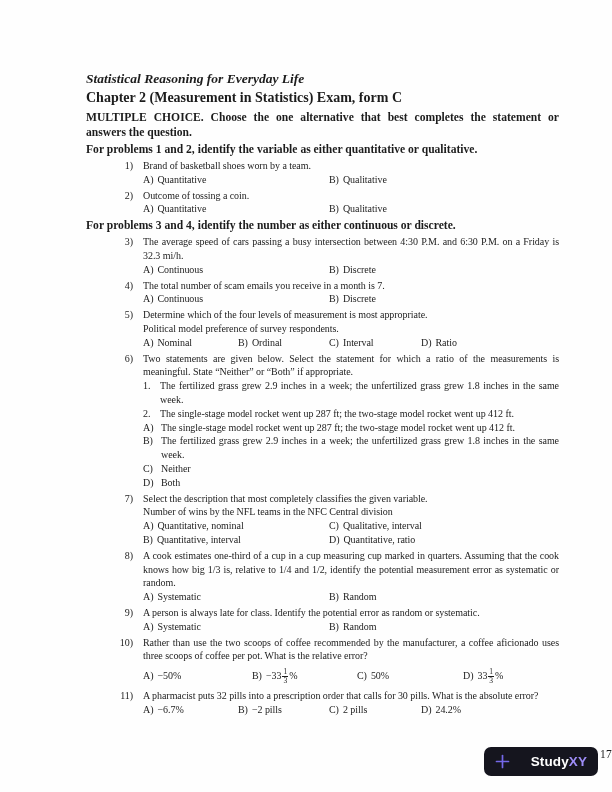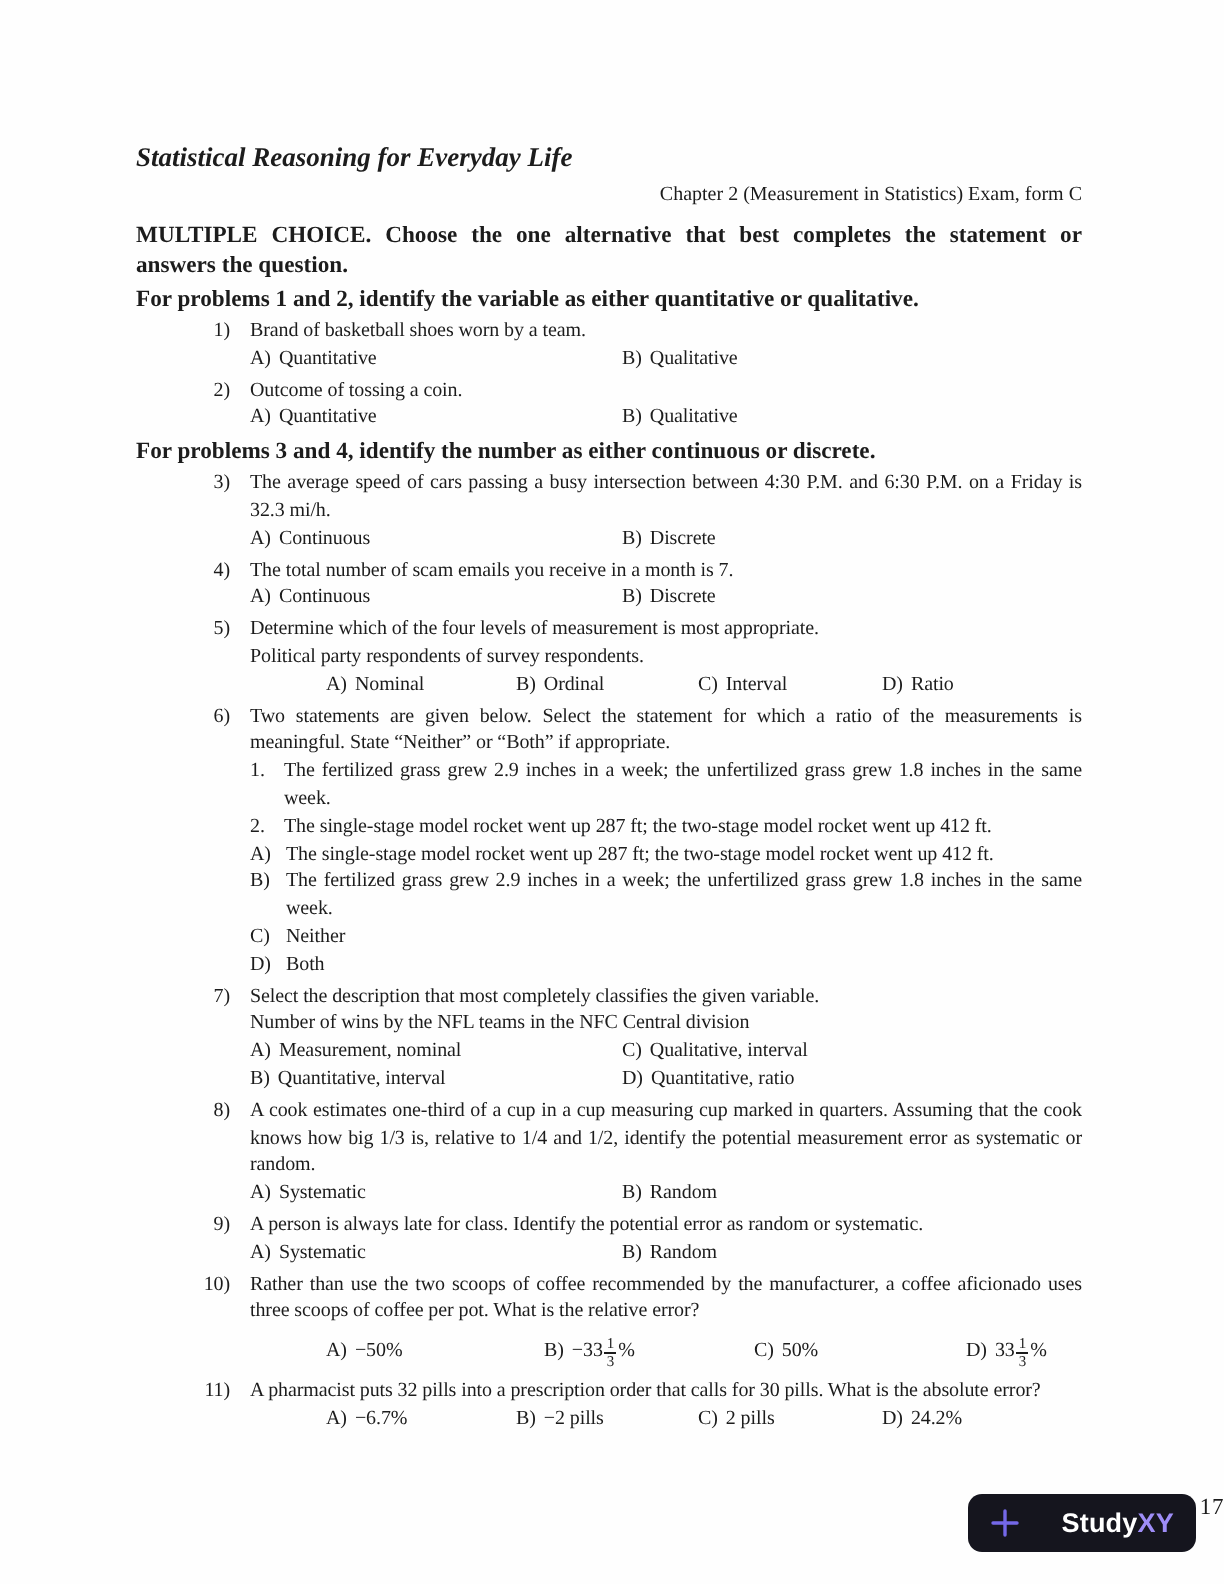--- a/index.html
+++ b/index.html
@@ -1,36 +1,36 @@
 <!DOCTYPE html>
 <html style="--badge_bg: #15151e; --accent: #7468e8; --xy_color: #9e8df7;"><head>
 <meta charset="utf-8">
 <style>
   html,body {margin:0; padding:0; background:#ffffff;}
   .page {
     position:relative; width:612px; height:792px; background:#fefefe;
     font-family:"Liberation Serif", serif; color:#1c1c1c; overflow:hidden;
   }
-  .content {position:absolute; left:68px; top:70px; width:473px;}
+  .content {position:absolute; left:86px; top:70px; width:473px;}
 
   .book-title {font-size:13.5px; font-weight:bold; font-style:italic; line-height:17px;}
-  .chapter-title {font-size:10px; font-weight:normal; line-height:19px; margin-top:1px;text-align:right;}
+  .chapter-title {font-size:14px; font-weight:bold; line-height:19px; margin-top:1px;}
   .instructions {font-size:11.6px; font-weight:bold; line-height:15px; margin-top:3px;}
   .instr-l1 {text-align:justify; text-align-last:justify;}
   .section-heading {font-size:11.6px; font-weight:bold; line-height:15px; margin-top:2px;}
 
   .q {display:flex; margin-top:2px; font-size:10px; line-height:13.8px; letter-spacing:-0.05px;}
   .qnum {width:47px; text-align:right; flex:none;}
   .qbody {margin-left:10px; flex:1; min-width:0;}
   .stem {text-align:justify;}
   .stem-nowrap {white-space:nowrap; text-align:left;}
   .sub {text-align:left;}
 
   .opts-2col {display:grid; grid-template-columns:186px 1fr;}
-  .opts-4col {display:grid; grid-template-columns:95px 91px 92px 1fr;margin-left:38px;}
+  .opts-4col {display:grid; grid-template-columns:95px 91px 92px 1fr;}
   .opt {white-space:nowrap;}
   .olabel {margin-right:4px;}
 
   .optlist .opt {display:flex; white-space:normal; text-align:justify;}
   .optlist .olabel {width:18px; flex:none; margin-right:0;}
   .optlist .otext {flex:1; min-width:0;}
 
   .stmt {display:flex; text-align:justify;}
   .slabel {width:17px; flex:none;}
   .stext {flex:1; min-width:0;}
@@ -117,21 +117,21 @@
           <div class="opt"><span class="olabel">A)</span><span>Continuous</span></div>
           <div class="opt"><span class="olabel">B)</span><span>Discrete</span></div>
         </div>
       </div>
     </div>
 
     <div class="q">
       <div class="qnum">5)</div>
       <div class="qbody">
         <div class="stem">Determine which of the four levels of measurement is most appropriate.</div>
-        <div class="sub">Political party respondents of survey respondents.</div>
+        <div class="sub">Political model preference of survey respondents.</div>
         <div class="opts-4col">
           <div class="opt"><span class="olabel">A)</span><span>Nominal</span></div>
           <div class="opt"><span class="olabel">B)</span><span>Ordinal</span></div>
           <div class="opt"><span class="olabel">C)</span><span>Interval</span></div>
           <div class="opt"><span class="olabel">D)</span><span>Ratio</span></div>
         </div>
       </div>
     </div>
 
     <div class="q">
@@ -166,21 +166,21 @@
         </div>
       </div>
     </div>
 
     <div class="q">
       <div class="qnum">7)</div>
       <div class="qbody">
         <div class="stem">Select the description that most completely classifies the given variable.</div>
         <div class="sub">Number of wins by the NFL teams in the NFC Central division</div>
         <div class="opts-2col">
-          <div class="opt"><span class="olabel">A)</span><span>Measurement, nominal</span></div>
+          <div class="opt"><span class="olabel">A)</span><span>Quantitative, nominal</span></div>
           <div class="opt"><span class="olabel">C)</span><span>Qualitative, interval</span></div>
           <div class="opt"><span class="olabel">B)</span><span>Quantitative, interval</span></div>
           <div class="opt"><span class="olabel">D)</span><span>Quantitative, ratio</span></div>
         </div>
       </div>
     </div>
 
     <div class="q">
       <div class="qnum">8)</div>
       <div class="qbody">

